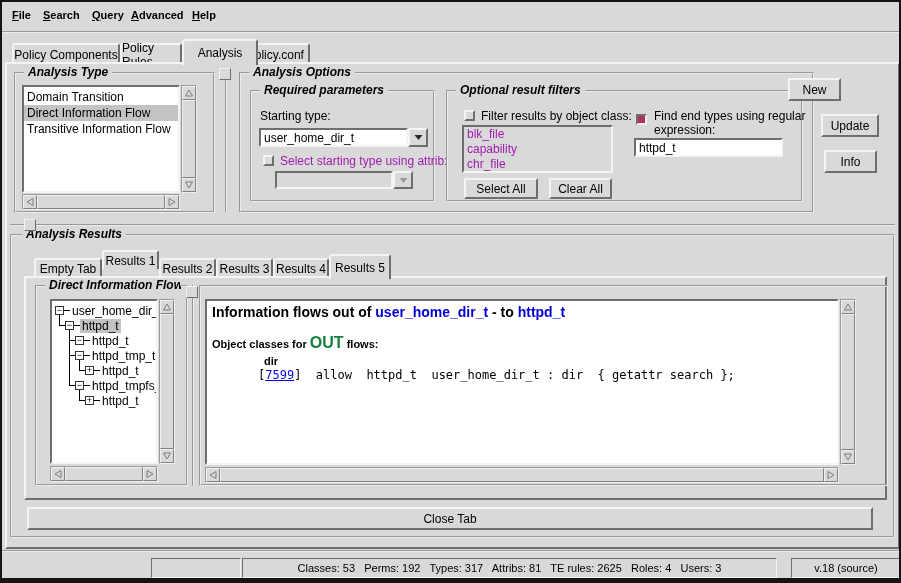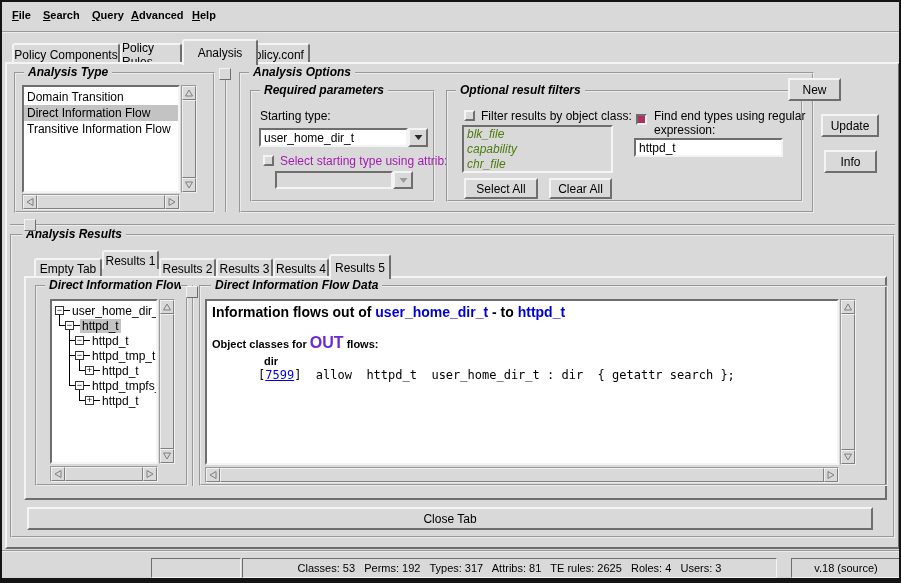--- a/index.html
+++ b/index.html
@@ -22,21 +22,21 @@
   
   .tab{position:absolute;box-sizing:border-box;border:2px solid;border-color:#f4f4f4 #6e6e6e transparent #f4f4f4;
     border-bottom:none;border-radius:3px 3px 0 0;background:#d9d9d9;font-size:12px;
     display:flex;align-items:center;justify-content:center;cursor:default;}
   .tab.sel{z-index:4;}
   
   .btn{display:flex;align-items:center;justify-content:center;font-size:12px;cursor:default;}
   
   .lb-item{font-size:12px;line-height:16px;padding:0 3px;white-space:nowrap;}
   .lb-item.sel{background:#c3c3c3;}
-  .lb-item.dis{color:#4d7c0f;line-height:15px;font-style:italic;}
+  .lb-item.dis{color:#a21caf;line-height:15px;}
   
   .sb{display:flex;background:#cdcdcd;border:1px solid;border-color:#9a9a9a #f0f0f0 #f0f0f0 #9a9a9a;}
   .sb-v{flex-direction:column;}
   .sb-h{flex-direction:row;}
   .sb-btn{flex:0 0 auto;width:12px;height:12px;display:flex;align-items:center;justify-content:center;
     background:#d9d9d9;border:1px solid;border-color:#f0f0f0 #808080 #808080 #f0f0f0;}
   .sb-thumb{flex:1 1 auto;background:#d9d9d9;border:1px solid;border-color:#f0f0f0 #808080 #808080 #f0f0f0;}
   
   .cb{width:11px;height:11px;box-sizing:border-box;background:#d9d9d9;
     border:2px solid;border-color:#f4f4f4 #6e6e6e #6e6e6e #f4f4f4;}
@@ -59,21 +59,21 @@
     font-size:9px;line-height:6px;text-align:center;flex:0 0 auto;color:#000;}
   .tree-stub{width:6px;height:1px;background:#000;flex:0 0 auto;}
   .tree-lbl{font-size:12px;white-space:nowrap;padding:0 2px;line-height:14px;}
   .tree-lbl.sel{background:#c3c3c3;}
   .tl{position:absolute;background:#000;}
   
   #ta{font-family:"Liberation Sans",sans-serif;padding:3px 5px;overflow:hidden;}
   .ta-h1{font-size:14px;font-weight:bold;white-space:pre;}
   .blue{color:#0000d6;}
   .ta-h2{font-size:11px;font-weight:bold;white-space:pre;margin-top:14px;}
-  .ta-out{font-size:16px;font-weight:bold;color:#6d28d9;}
+  .ta-out{font-size:16px;font-weight:bold;color:#15803d;}
   .ta-dir{font-size:11px;font-weight:bold;margin:3px 0 0 52px;}
   .ta-rule{font-family:"DejaVu Sans Mono",monospace;font-size:12px;white-space:pre;margin:1px 0 0 46px;}
   .link{color:#0000ee;text-decoration:underline;}
   
   .status-seg{position:absolute;border:1px solid;border-color:#6e6e6e #f4f4f4 #f4f4f4 #6e6e6e;
     font-size:11px;display:flex;align-items:center;justify-content:center;white-space:pre;}
 </style>
 </head>
 <body>
 
@@ -295,21 +295,20 @@
         <svg width="8" height="8">
           <polygon points="1,0.5 7,4 1,7.5" fill="#d9d9d9" stroke="#7e7e7e"></polygon>
         </svg>
       </div>
   </div>
 
   <div class="abs sash-line" style="left:190px;top:283px;width:3px;height:201px;"></div>
   <div class="abs sash-handle" style="left:184px;top:284px;width:12px;height:12px;"></div>
 
   <div class="abs groove" style="left:197px;top:283px;width:689px;height:201px;"></div>
-  <span class="frame-title" style="left:209px;top:277px;">Direct Information Flow Data</span>
 
   <div id="ta" class="abs sunken" style="left:203px;top:297px;width:634px;height:166px;">
     <div class="ta-h1"><span>Information flows out of </span><span class="blue">user_home_dir_t</span><span> - to </span><span class="blue">httpd_t</span></div>
     <div class="ta-h2"><span>Object classes for </span><span class="ta-out">OUT</span><span> flows:</span></div>
     <div class="ta-dir">dir</div>
     <div class="ta-rule"><span>[</span><span class="link">7599</span><span>]  allow  httpd_t  user_home_dir_t : dir  { getattr search };</span></div>
   </div>
   <div class="abs sb sb-v" style="left:838px;top:297px;width:16px;height:166px;">
     <div class="sb-btn">
         <svg width="8" height="8">

